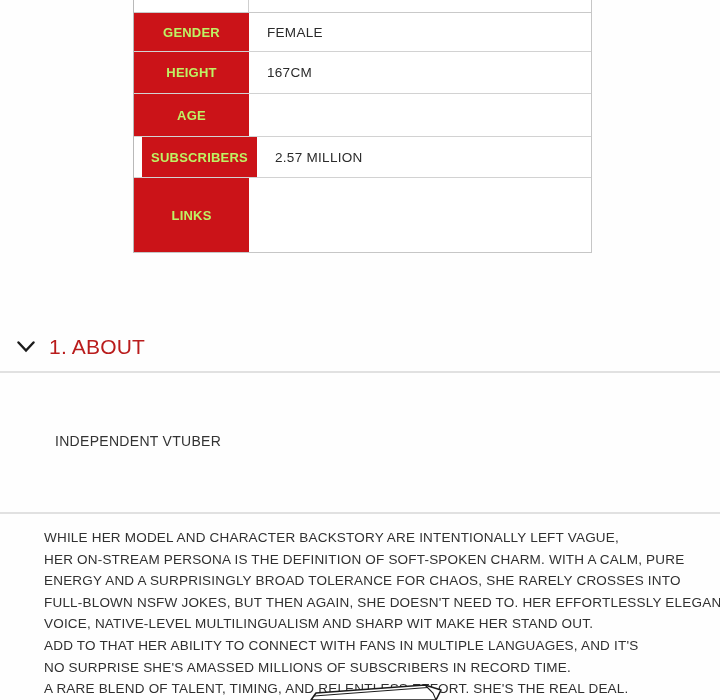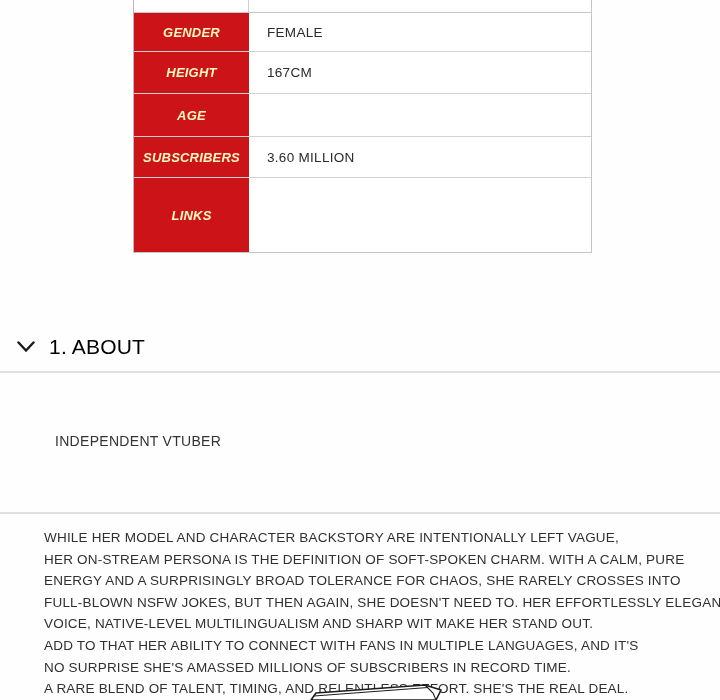--- a/index.html
+++ b/index.html
@@ -35,27 +35,26 @@
   .ib-row:last-child { border-bottom: none; }
   .ib-row.r0 { height: 39px; }
   .ib-row.r1 { height: 42px; }
   .ib-row.r2 { height: 43px; }
   .ib-row.r3 { height: 41px; }
   .ib-row.r4 { height: 74px; }
   .ib-label {
     width: 115px;
     flex: 0 0 115px;
     background: #cb1318;
-    color: #fef9c3;
+    color: #bef264;
     font-size: 13px;
     font-weight: 600;
     letter-spacing: 0.2px;
     display: flex; align-items: center; justify-content: center;
     text-align: center;
-    font-style: italic;
   }
   .ib-value {
     flex: 1;
     display: flex; align-items: center;
     padding-left: 18px;
     font-size: 13.5px;
     color: #2b2b2b;
     letter-spacing: 0.3px;
     white-space: pre;
   }
@@ -69,21 +68,21 @@
     padding-left: 17px;
     cursor: pointer;
     background: transparent;
     border: none;
   }
   .section-header.s1 { top: 331px; height: 32px; }
   .section-header.s2 { top: 472px; height: 32px; }
   .chevron-box { width: 18px; height: 12px; display: flex; align-items: center; }
   .section-title {
     font-size: 21px;
-    color: #000000;
+    color: #b91c1c;
     font-weight: 500;
     letter-spacing: 0.2px;
     white-space: pre;
   }
   .divider {
     position: absolute;
     left: 0; width: 720px; height: 2px;
     background: #e1e1e1;
   }
   .divider.d1 { top: 371px; }
@@ -131,22 +130,22 @@
       <div class="ib-value">FEMALE</div>
     </div>
     <div class="ib-row r1">
       <div class="ib-label" style="background: rgb(203, 19, 24);">HEIGHT</div>
       <div class="ib-value">167CM</div>
     </div>
     <div class="ib-row r2">
       <div class="ib-label" style="background: rgb(203, 19, 24);">AGE</div>
     </div>
     <div class="ib-row r3">
-      <div class="ib-label" style="background: rgb(203, 19, 24);">SUBSCRIBERS</div>
-      <div class="ib-value">3.60 MILLION</div>
+      <div class="ib-label" style="background: rgb(203, 19, 24); margin-left: 8px;">SUBSCRIBERS</div>
+      <div class="ib-value">2.57 MILLION</div>
     </div>
     <div class="ib-row r4">
       <div class="ib-label" style="background: rgb(203, 19, 24);">LINKS</div>
       <div class="ib-value"></div>
     </div>
   </div>
 
   <div class="section-header s1">
     <span class="chevron-box">
       <svg width="18" height="12" viewBox="0 0 18 12">

